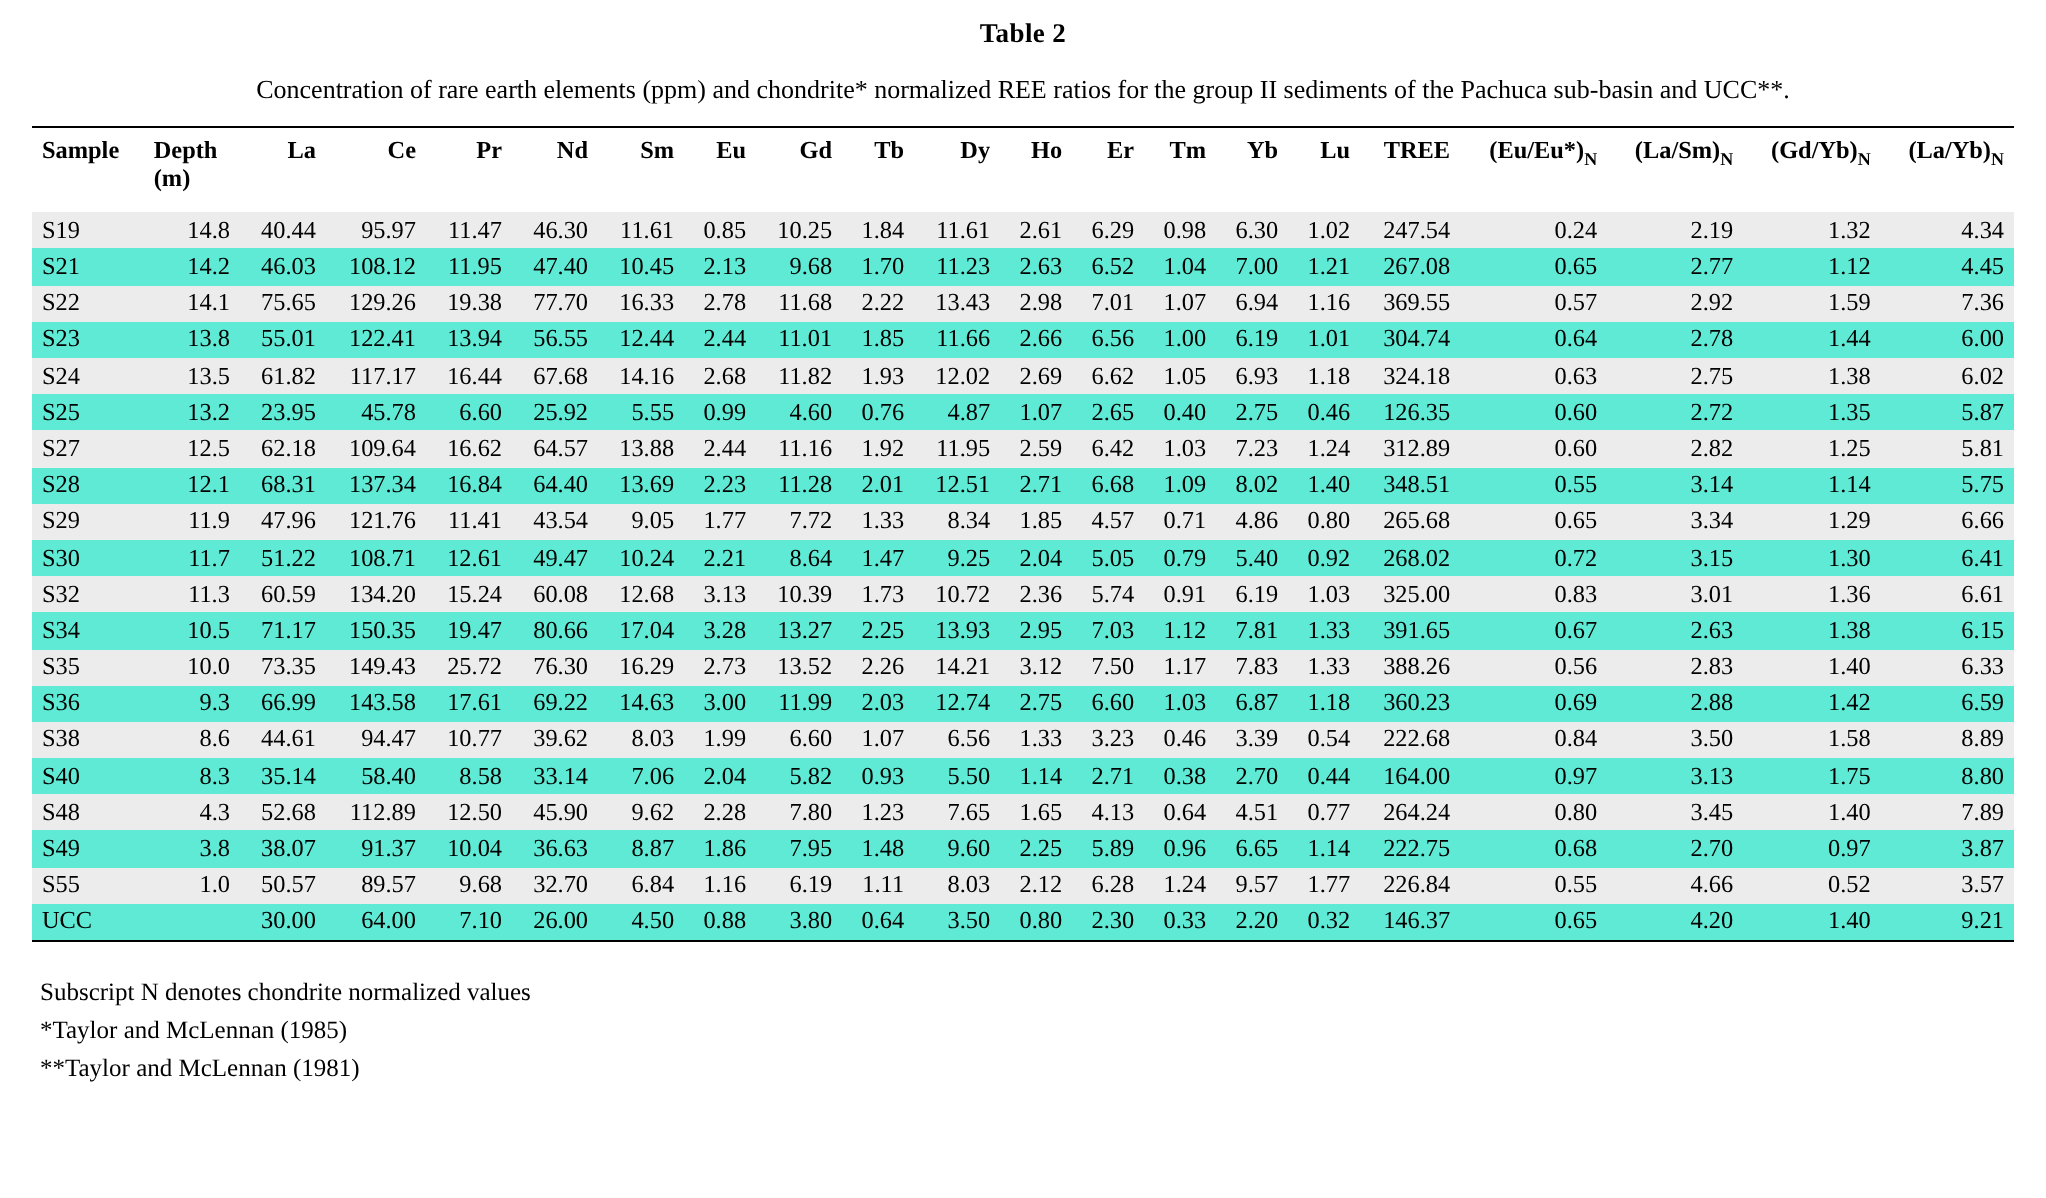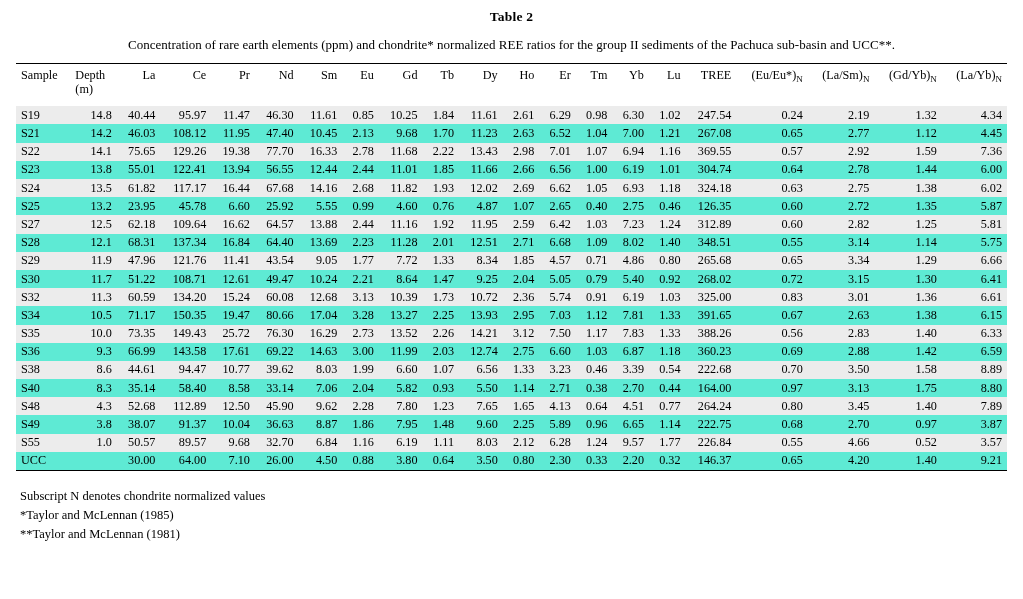--- a/index.html
+++ b/index.html
@@ -41,21 +41,21 @@
     border-top: 1px solid #000;
     margin: 0;
     height: 0;
   }
   table.data {
     width: 100%;
     border-collapse: collapse;
     font-size: 12.2px;
   }
   table.data th {
-    font-weight: normal;
+    font-weight: bold;
     text-align: right;
     padding: 4px 5px 3px 5px;
     vertical-align: top;
     white-space: nowrap;
   }
   table.data th.lefty {
     text-align: left;
   }
   table.data td {
     text-align: right;
@@ -466,21 +466,21 @@
           <td>1.99</td>
           <td>6.60</td>
           <td>1.07</td>
           <td>6.56</td>
           <td>1.33</td>
           <td>3.23</td>
           <td>0.46</td>
           <td>3.39</td>
           <td>0.54</td>
           <td>222.68</td>
-          <td>0.70</td>
+          <td>0.84</td>
           <td>3.50</td>
           <td>1.58</td>
           <td>8.89</td>
         </tr>
         <tr class="even">
           <td class="lefty">S40</td>
           <td>8.3</td>
           <td>35.14</td>
           <td>58.40</td>
           <td>8.58</td>

